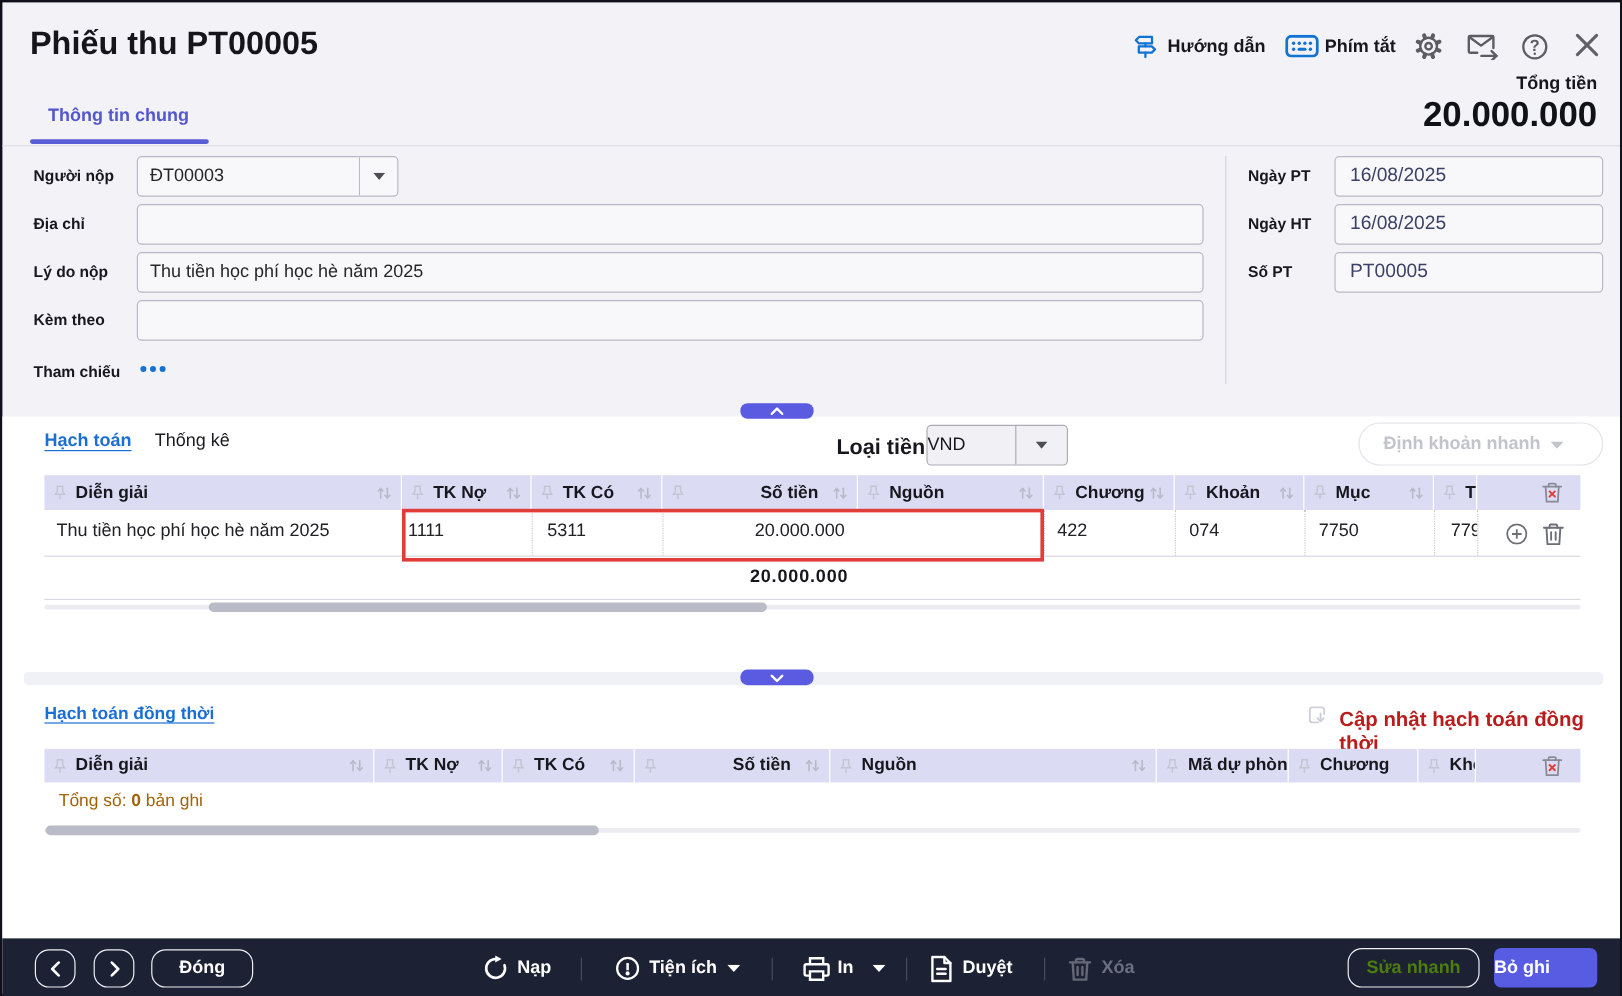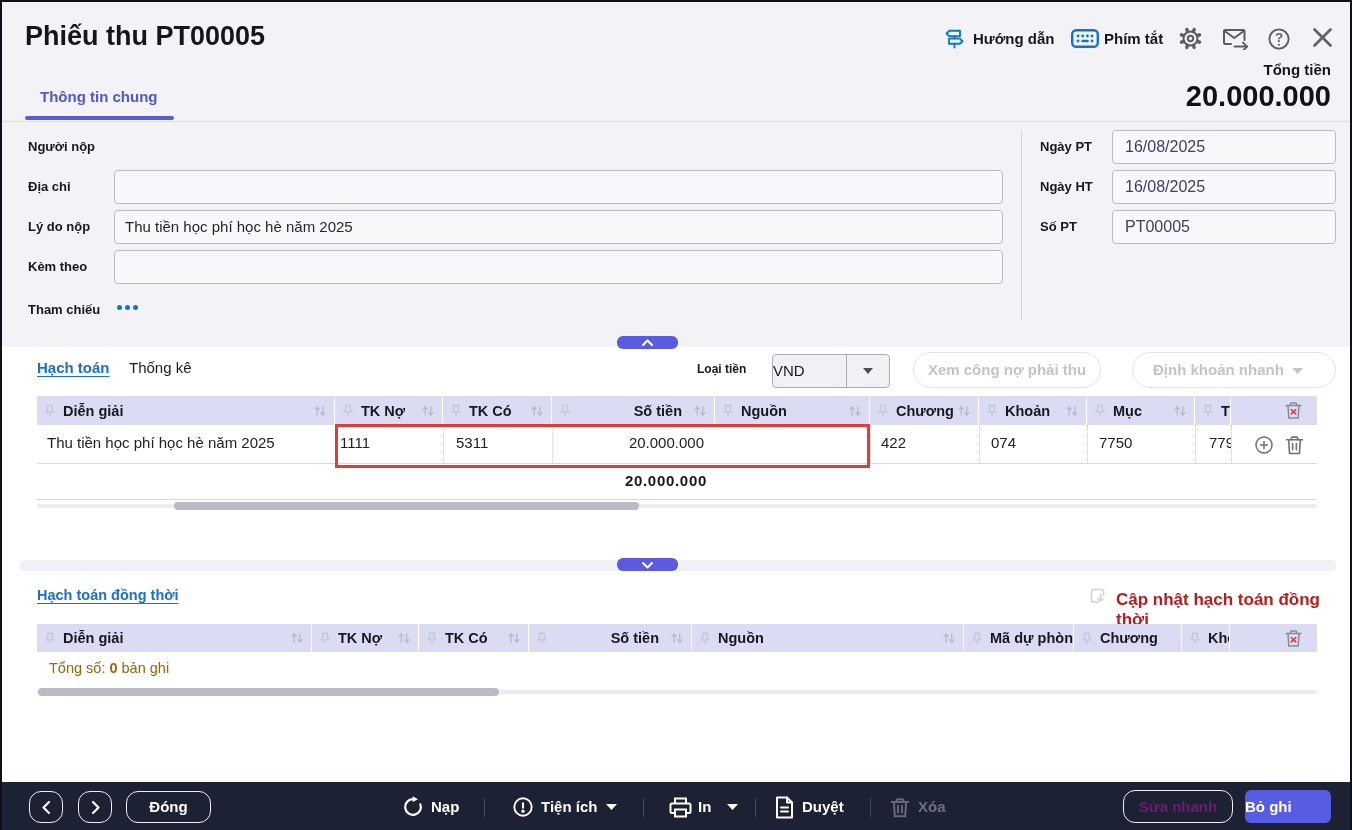--- a/index.html
+++ b/index.html
@@ -81,20 +81,28 @@
 <div class="abs b" style="left:38px;top:86px;font-size:15px;color:#5257cc">Thông tin chung</div>
 <div class="abs" style="left:23px;top:114px;width:149px;height:4px;background:#585cd6;border-radius:2px"></div>
 <div class="abs" style="left:0;top:119px;width:1348px;height:1px;background:#dcdce4"></div>
 
 <div class="lbl" style="left:26px;top:128px">Người nộp</div>
 <div class="lbl" style="left:26px;top:168px">Địa chỉ</div>
 <div class="lbl" style="left:26px;top:208px">Lý do nộp</div>
 <div class="lbl" style="left:26px;top:248px">Kèm theo</div>
 <div class="lbl" style="left:26px;top:291px">Tham chiếu</div>
 
+<div class="input" style="left:112px;top:128px;width:218px">
+  <span style="padding-left:10px">ĐT00003</span>
+  <div class="abs" style="right:0;top:0;width:32px;height:32px;border-left:1px solid #b9bac3;border-radius:0 4px 4px 0">
+    <svg class="abs" style="left:11px;top:13px" width="10" height="6" viewBox="0 0 10 6">
+          <polygon points="0,0 10,0 5,6" fill="#4e4e55"></polygon>
+        </svg>
+  </div>
+</div>
 <div class="input" style="left:112px;top:168px;width:889px"></div>
 <div class="input" style="left:112px;top:208px;width:889px"><span style="padding-left:10px">Thu tiền học phí học hè năm 2025</span></div>
 <div class="input" style="left:112px;top:248px;width:889px"></div>
 <div class="abs" style="left:115px;top:303px;display:flex;gap:3px">
   <div style="width:5px;height:5px;border-radius:50%;background:#1273d4"></div>
   <div style="width:5px;height:5px;border-radius:50%;background:#1273d4"></div>
   <div style="width:5px;height:5px;border-radius:50%;background:#1273d4"></div>
 </div>
 
 <div class="abs" style="left:1019px;top:128px;width:1px;height:190px;background:#d5d5de"></div>
@@ -108,30 +116,29 @@
 <div class="abs" style="left:0;top:345px;width:1348px;height:435px;background:#fff"></div>
 
 <div class="abs" style="left:615px;top:334px;width:61px;height:13px;background:#5a5be0;border-radius:6px">
   <svg class="abs" style="left:25px;top:3px" width="11" height="7" viewBox="0 0 11 7" fill="none" stroke="#fff" stroke-width="2" stroke-linecap="round" stroke-linejoin="round">
         <polyline points="1,6 5.5,1.5 10,6"></polyline>
       </svg>
 </div>
 
 <div class="abs b" style="left:35px;top:357px;font-size:15px;color:#1b6fd3;text-decoration:underline;text-underline-offset:3px">Hạch toán</div>
 <div class="abs" style="left:127px;top:357px;font-size:15px;color:#1b1b20">Thống kê</div>
-<div class="abs b" style="left:695px;top:360px;font-size:12px">Loại tiền</div>
+<div class="abs b" style="left:695px;top:360px;font-size:18px">Loại tiền</div>
 <div class="abs" style="left:770px;top:352px;width:118px;height:34px;background:#f1f1f5;border:1px solid #acacb5;border-radius:4px;font-size:15px;line-height:32px">
   <span style="">VND</span>
   <div class="abs" style="right:0;top:0;width:43px;height:32px;border-left:1px solid #acacb5">
     <svg class="abs" style="left:16px;top:13px" width="10" height="6" viewBox="0 0 10 6">
           <polygon points="0,0 10,0 5,6" fill="#4e4e55"></polygon>
         </svg>
   </div>
 </div>
-<div class="dkbtn" style="left:911px;width:188px">Xem công nợ phải thu</div>
 <div class="dkbtn" style="left:1130px;width:204px;text-align:left;padding-left:20px">Định khoản nhanh
   <svg class="abs" style="right:32px;top:15px" width="11" height="6" viewBox="0 0 11 6">
         <polygon points="0,0 11,0 5.5,6" fill="#c3c3cc"></polygon>
       </svg>
 </div>
 
 <div id="t1head" class="abs" style="left:35px;top:394px;width:1280px;height:29px;background:#dbdcf4;display:flex">
       <div class="hcell" style="width:298px">
         <svg width="10" height="13" viewBox="0 0 10 13" fill="none" stroke="#c4c4d2" stroke-width="1.2" style="margin-left:8px;flex:none">
           <path d="M2.8 1.2 h4.4 v4.2 l1.6 2.4 h-7.6 l1.6 -2.4 z"></path>
@@ -472,16 +479,16 @@
 <div class="sep" style="left:868px"></div>
 <svg class="abs" style="left:888px;top:795px" width="20" height="21" viewBox="0 0 18 19" fill="none" stroke="#646877" stroke-width="1.8" stroke-linecap="round">
   <line x1="1.5" y1="4.5" x2="16.5" y2="4.5"></line>
   <path d="M6 4.5 V3 Q6 2 7 2 H11 Q12 2 12 3 V4.5"></path>
   <path d="M3.5 4.5 L4.3 17.5 H13.7 L14.5 4.5"></path>
   <line x1="7.2" y1="8" x2="7.2" y2="14"></line>
       <line x1="10.8" y1="8" x2="10.8" y2="14"></line>
 </svg>
 <div class="btxt" style="left:916px;color:#6c7080">Xóa</div>
 
-<div class="navbtn" style="left:1121px;width:110px;top:788px;height:33px;text-align:center;color:#701a75;font-size:15px;font-weight:bold;line-height:31px">Sửa nhanh</div>
+<div class="navbtn" style="left:1121px;width:110px;top:788px;height:33px;text-align:center;color:#4d7c0f;font-size:15px;font-weight:bold;line-height:31px">Sửa nhanh</div>
 <div class="abs b" style="left:1243px;top:788px;width:86px;height:33px;background:#575ce2;border-radius:6px;color:#fff;font-size:15px;line-height:33px">Bỏ ghi</div>
 
 </div>
 
 </body></html>

